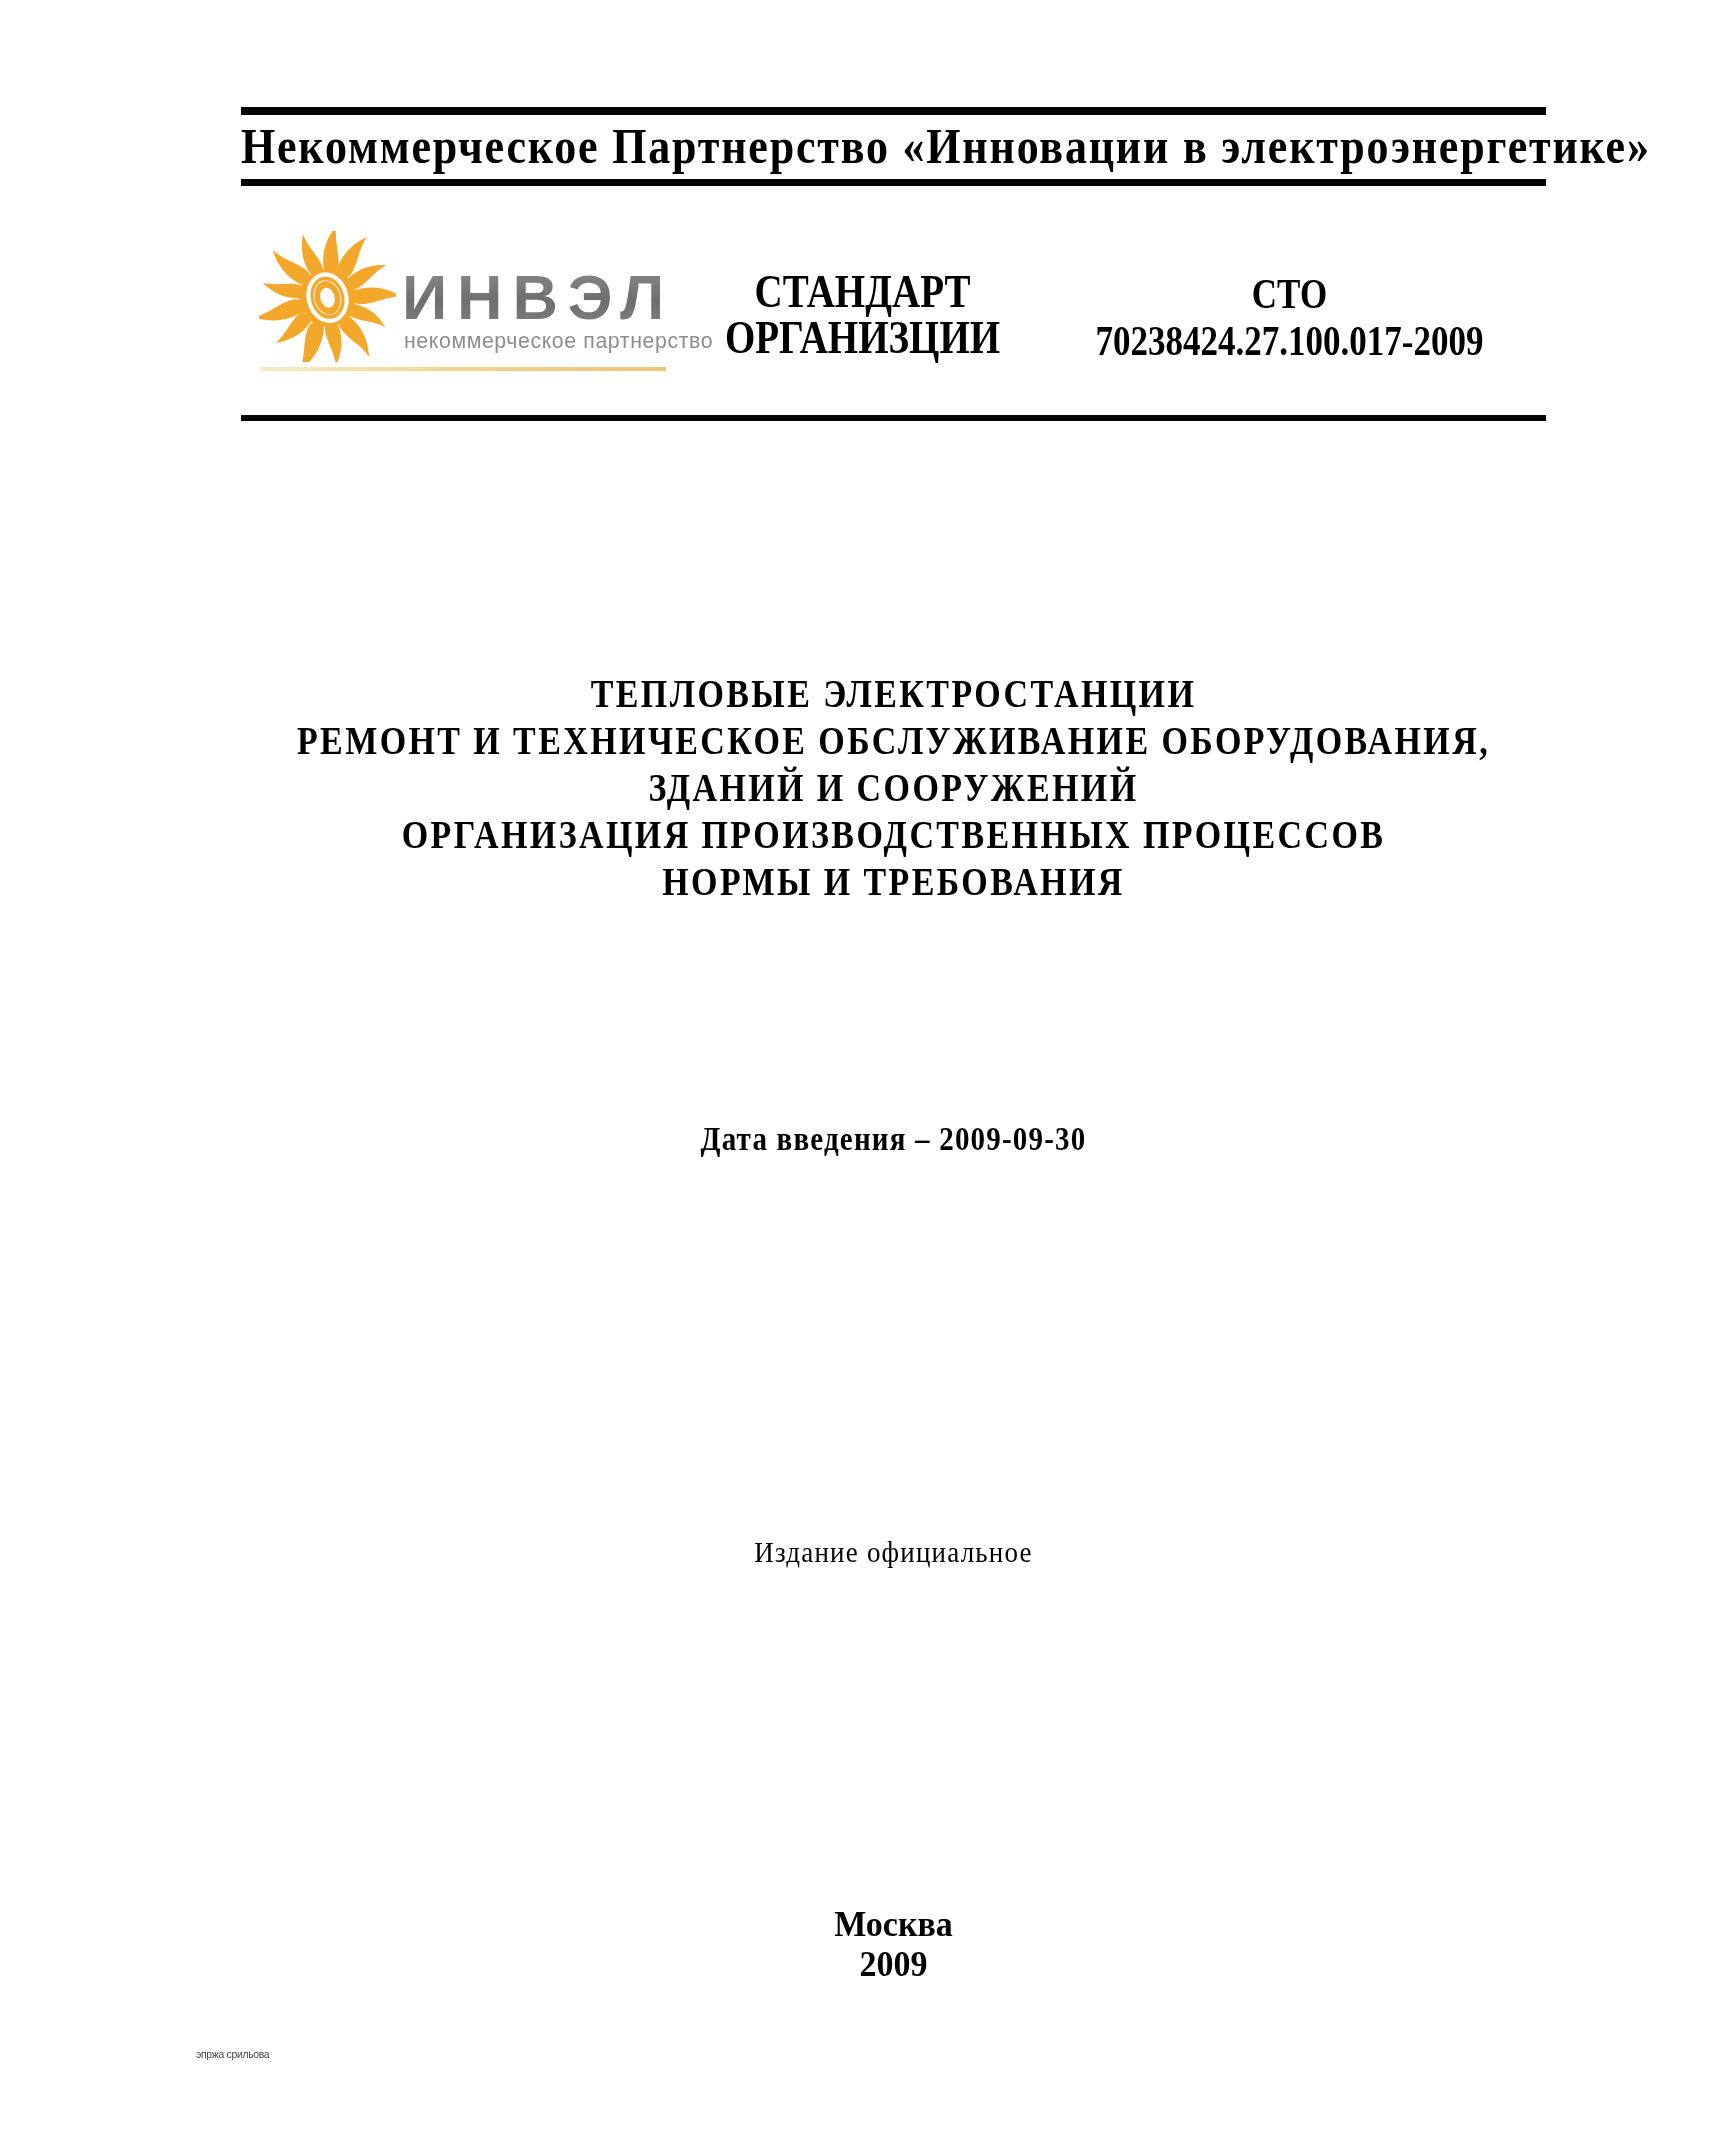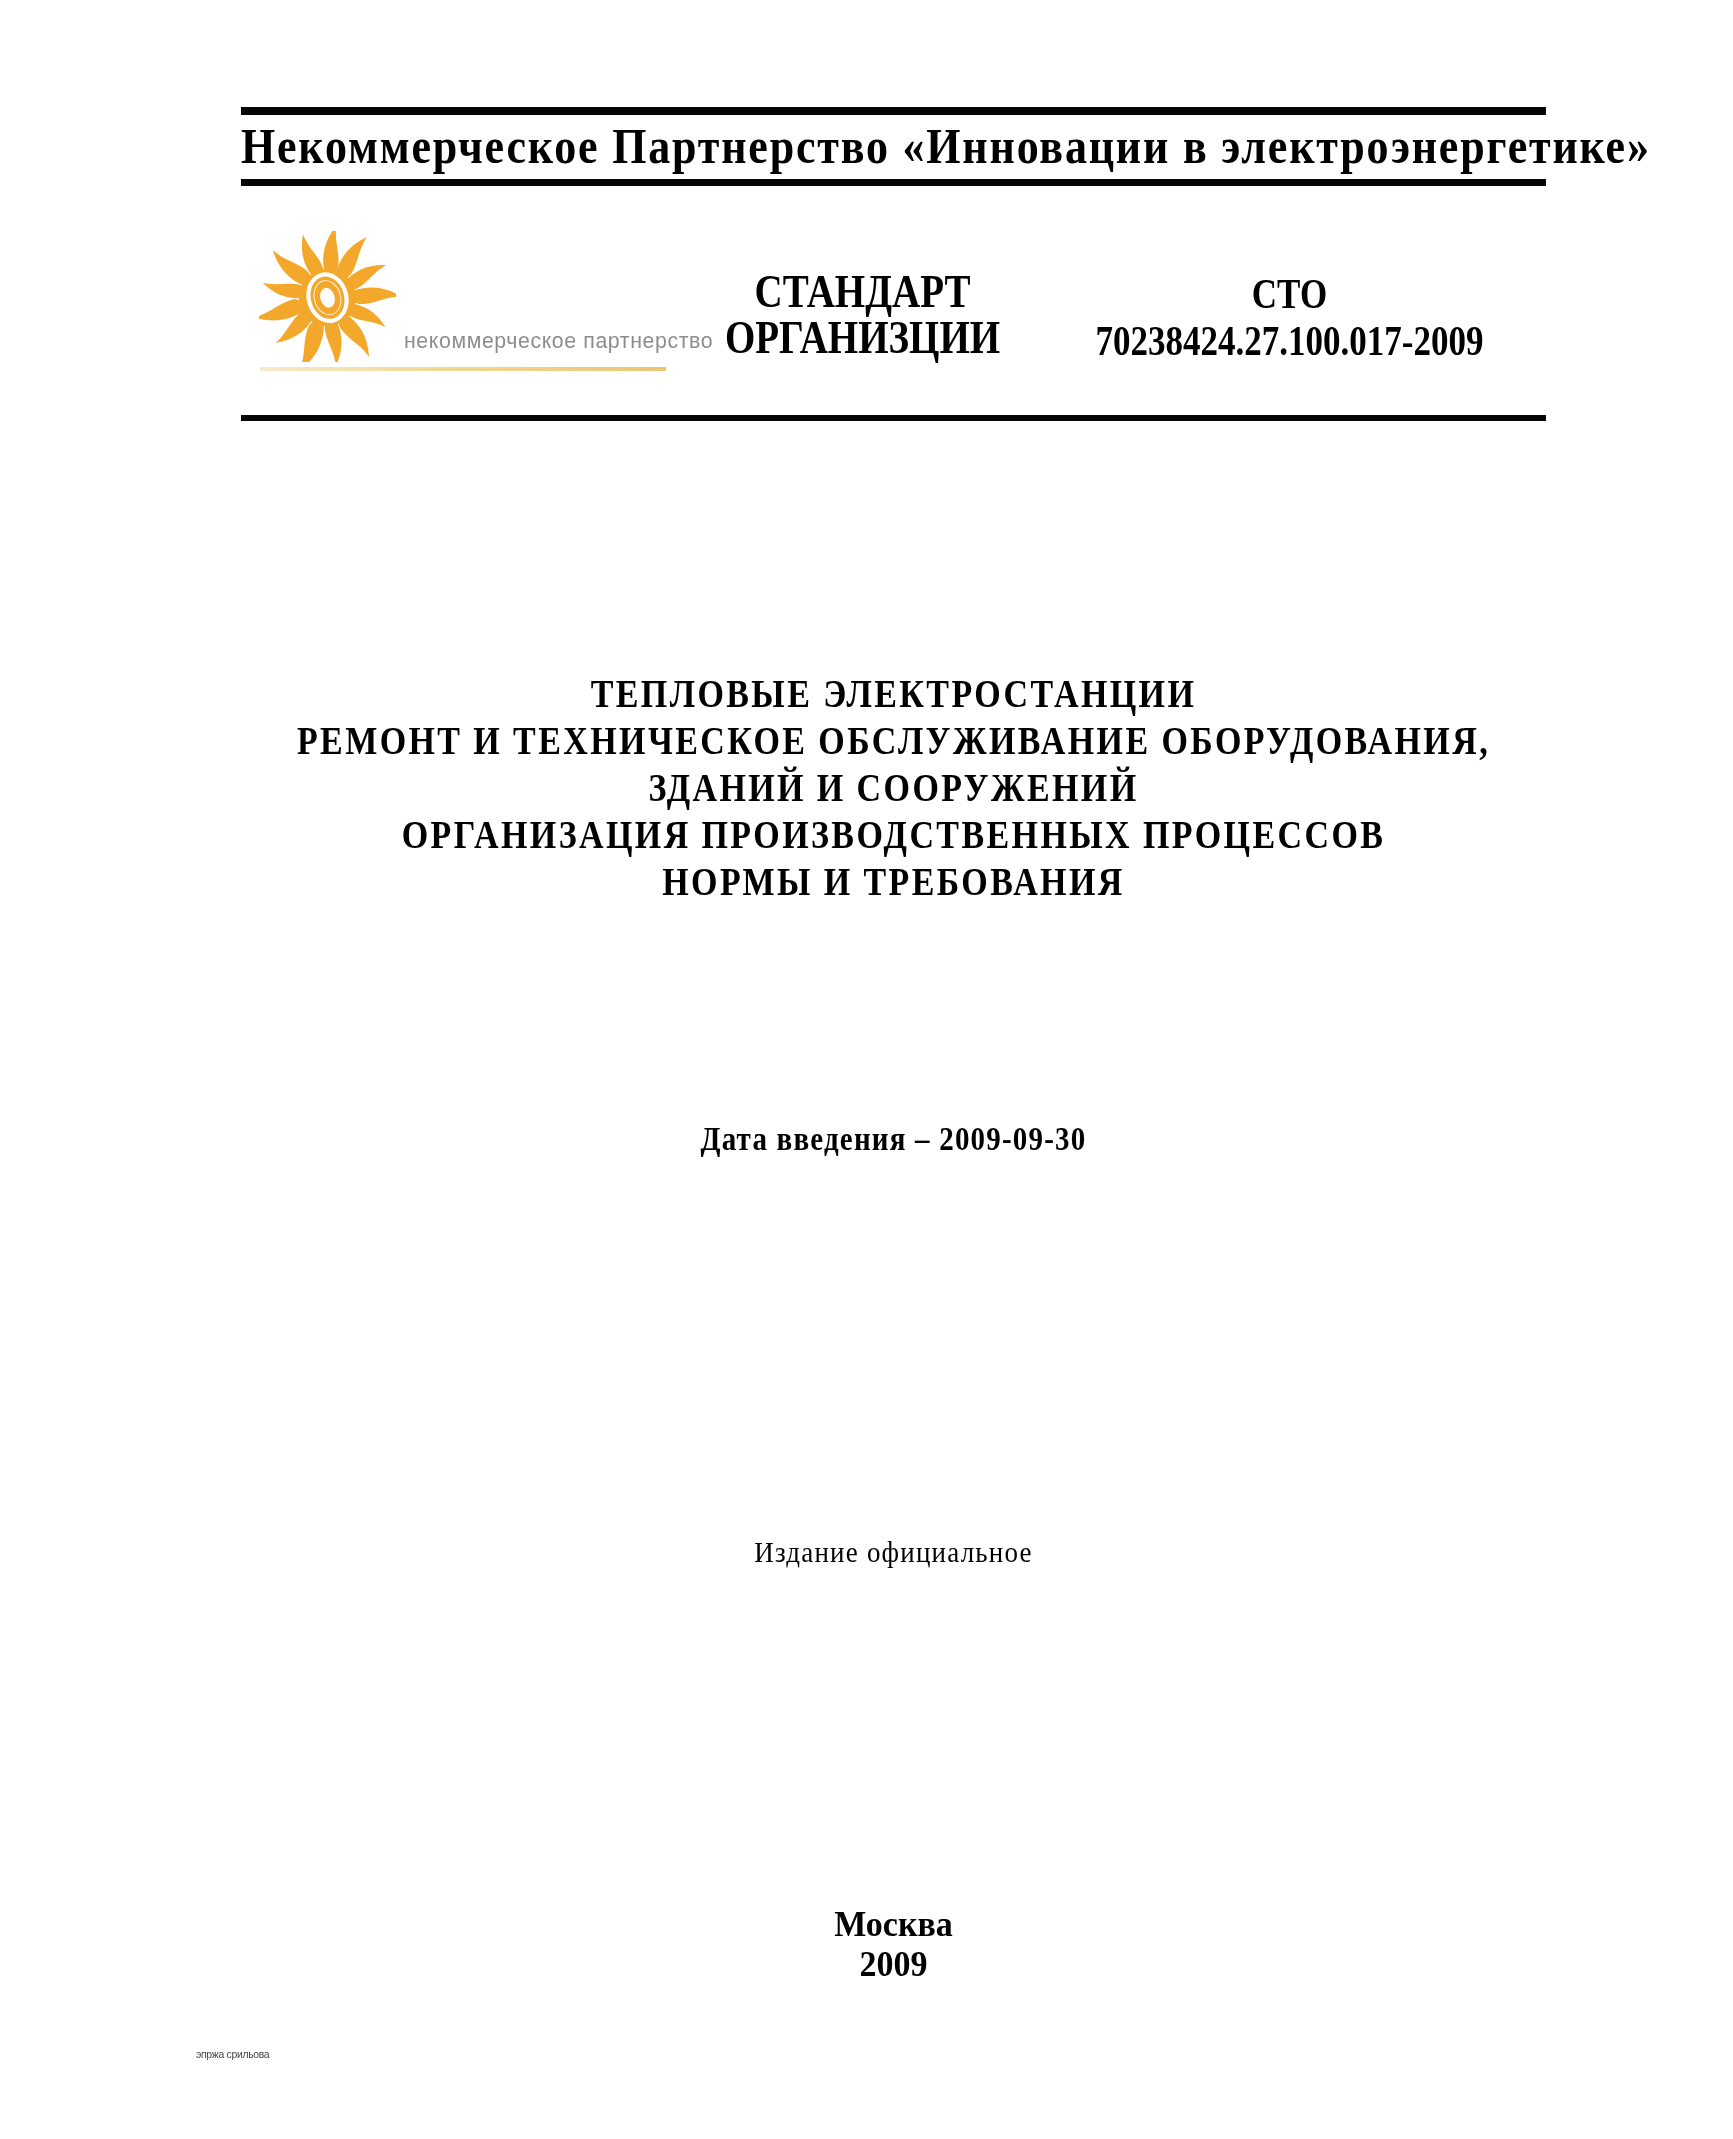--- a/index.html
+++ b/index.html
@@ -116,20 +116,21 @@
         </g>
       </g>
       <g transform="rotate(-15)">
         <ellipse cx="0" cy="0" rx="35" ry="43" fill="#ffffff"></ellipse>
         <ellipse cx="0" cy="0" rx="28" ry="36" fill="#F4A82B"></ellipse>
         <ellipse cx="0" cy="0" rx="22" ry="29" fill="none" stroke="#ffffff" stroke-width="1.6" opacity="0.85"></ellipse>
         <ellipse cx="0" cy="0" rx="12" ry="17" fill="#ffffff"></ellipse>
       </g>
     </svg>
   </div>
+  <div class="logo-name">ИНВЭЛ</div>
   <div class="logo-sub">некоммерческое партнерство</div>
   <div class="logo-underline"></div>
 
   <div class="doc-type">
     <div>СТАНДАРТ</div>
     <div>ОРГАНИЗЦИИ</div>
   </div>
 
   <div class="doc-number">
     <div>СТО</div>

